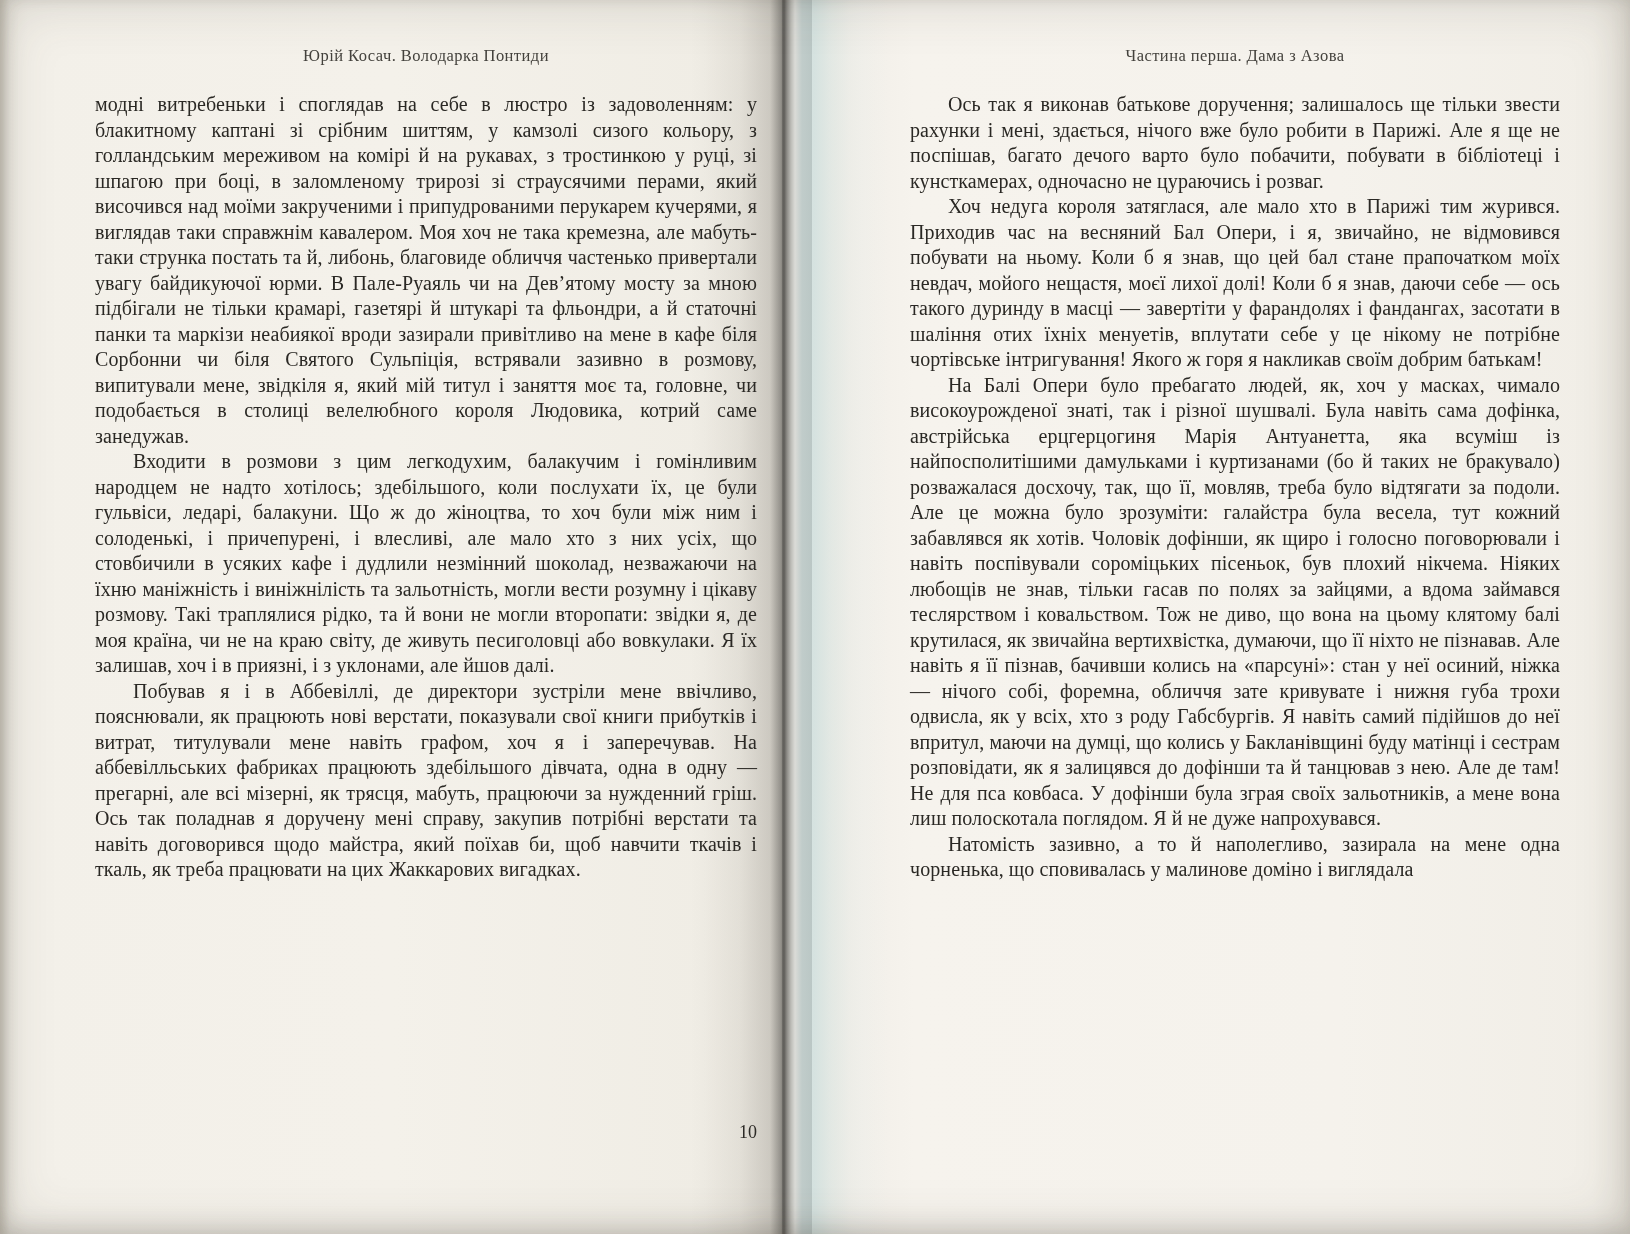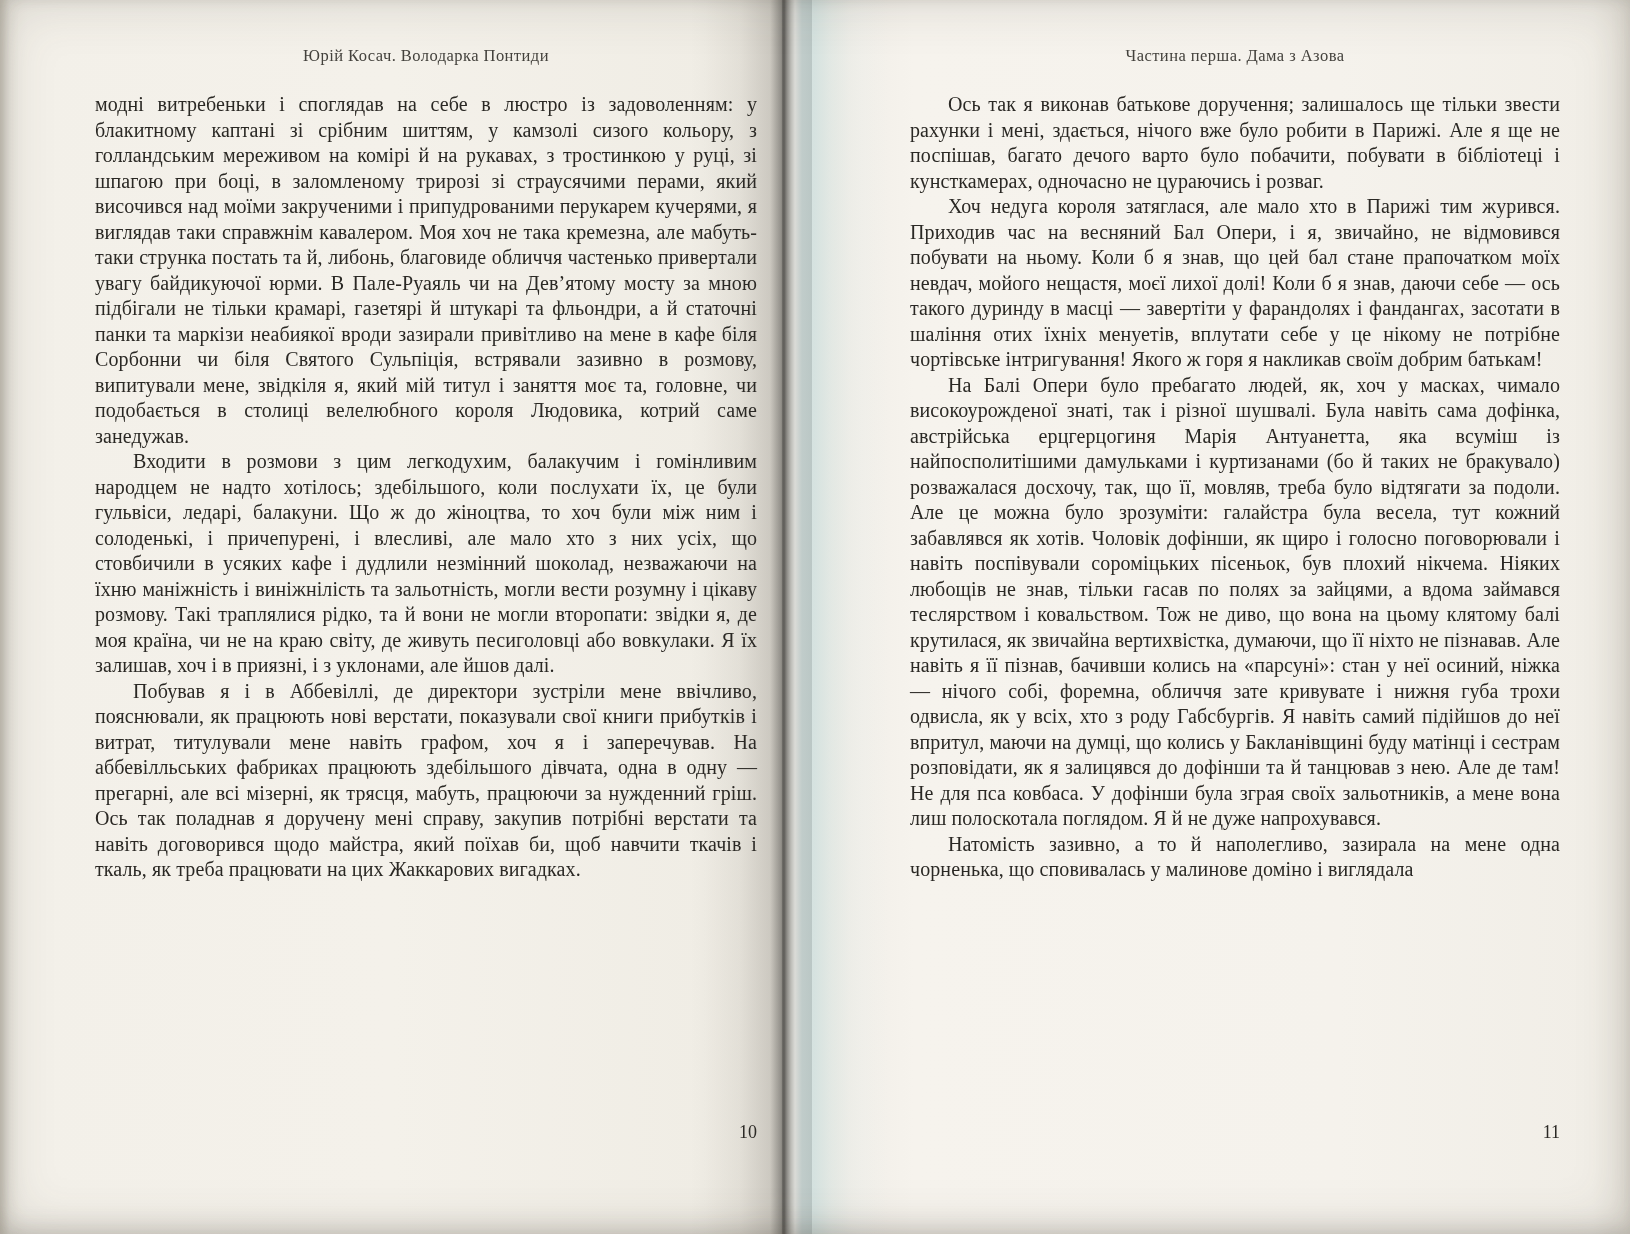--- a/index.html
+++ b/index.html
@@ -132,20 +132,19 @@
 
   <div class="page page-right">
     <div class="pageframe">
       <div class="running-header">Частина перша. Дама з Азова</div>
       <div class="bodytext">
         <p class="para">Ось так я виконав батькове доручення; залишалось ще тільки звести рахунки і мені, здається, нічого вже було робити в Парижі. Але я ще не поспішав, багато дечого варто було побачити, побувати в бібліотеці і кунсткамерах, одночасно не цураючись і розваг.</p>
         <p class="para">Хоч недуга короля затяглася, але мало хто в Парижі тим журився. Приходив час на весняний Бал Опери, і я, звичайно, не відмовився побувати на ньому. Коли б я знав, що цей бал стане прапочатком моїх невдач, мойого нещастя, моєї лихої долі! Коли б я знав, даючи себе — ось такого дуринду в масці — завертіти у фарандолях і фандангах, засотати в шаління отих їхніх менуетів, вплутати себе у це нікому не потрібне чортівське інтригування! Якого ж горя я накликав своїм добрим батькам!</p>
         <p class="para">На Балі Опери було пребагато людей, як, хоч у масках, чимало високоурожденої знаті, так і різної шушвалі. Була навіть сама дофінка, австрійська ерцгерцогиня Марія Антуанетта, яка всуміш із найпосполитішими дамульками і куртизанами (бо й таких не бракувало) розважалася досхочу, так, що її, мовляв, треба було відтягати за подоли. Але це можна було зрозуміти: галайстра була весела, тут кожний забавлявся як хотів. Чоловік дофінши, як щиро і голосно поговорювали і навіть поспівували сороміцьких пісеньок, був плохий нікчема. Ніяких любощів не знав, тільки гасав по полях за зайцями, а вдома займався теслярством і ковальством. Тож не диво, що вона на цьому клятому балі крутилася, як звичайна вертихвістка, думаючи, що її ніхто не пізнавав. Але навіть я її пізнав, бачивши колись на «парсуні»: стан у неї осиний, ніжка — нічого собі, форемна, обличчя зате кривувате і нижня губа трохи одвисла, як у всіх, хто з роду Габсбургів. Я навіть самий підійшов до неї впритул, маючи на думці, що колись у Бакланівщині буду матінці і сестрам розповідати, як я залицявся до дофінши та й танцював з нею. Але де там! Не для пса ковбаса. У дофінши була зграя своїх зальотників, а мене вона лиш полоскотала поглядом. Я й не дуже напрохувався.</p>
         <p class="para">Натомість зазивно, а то й наполегливо, зазирала на мене одна чорненька, що сповивалась у малинове доміно і виглядала</p>
       </div>
-      <div class="pagenum">11</div>
     </div>
   </div>
 
   <div class="gutter"></div>
   <div class="vignette"></div>
 
 </div>
 
 </body></html>

